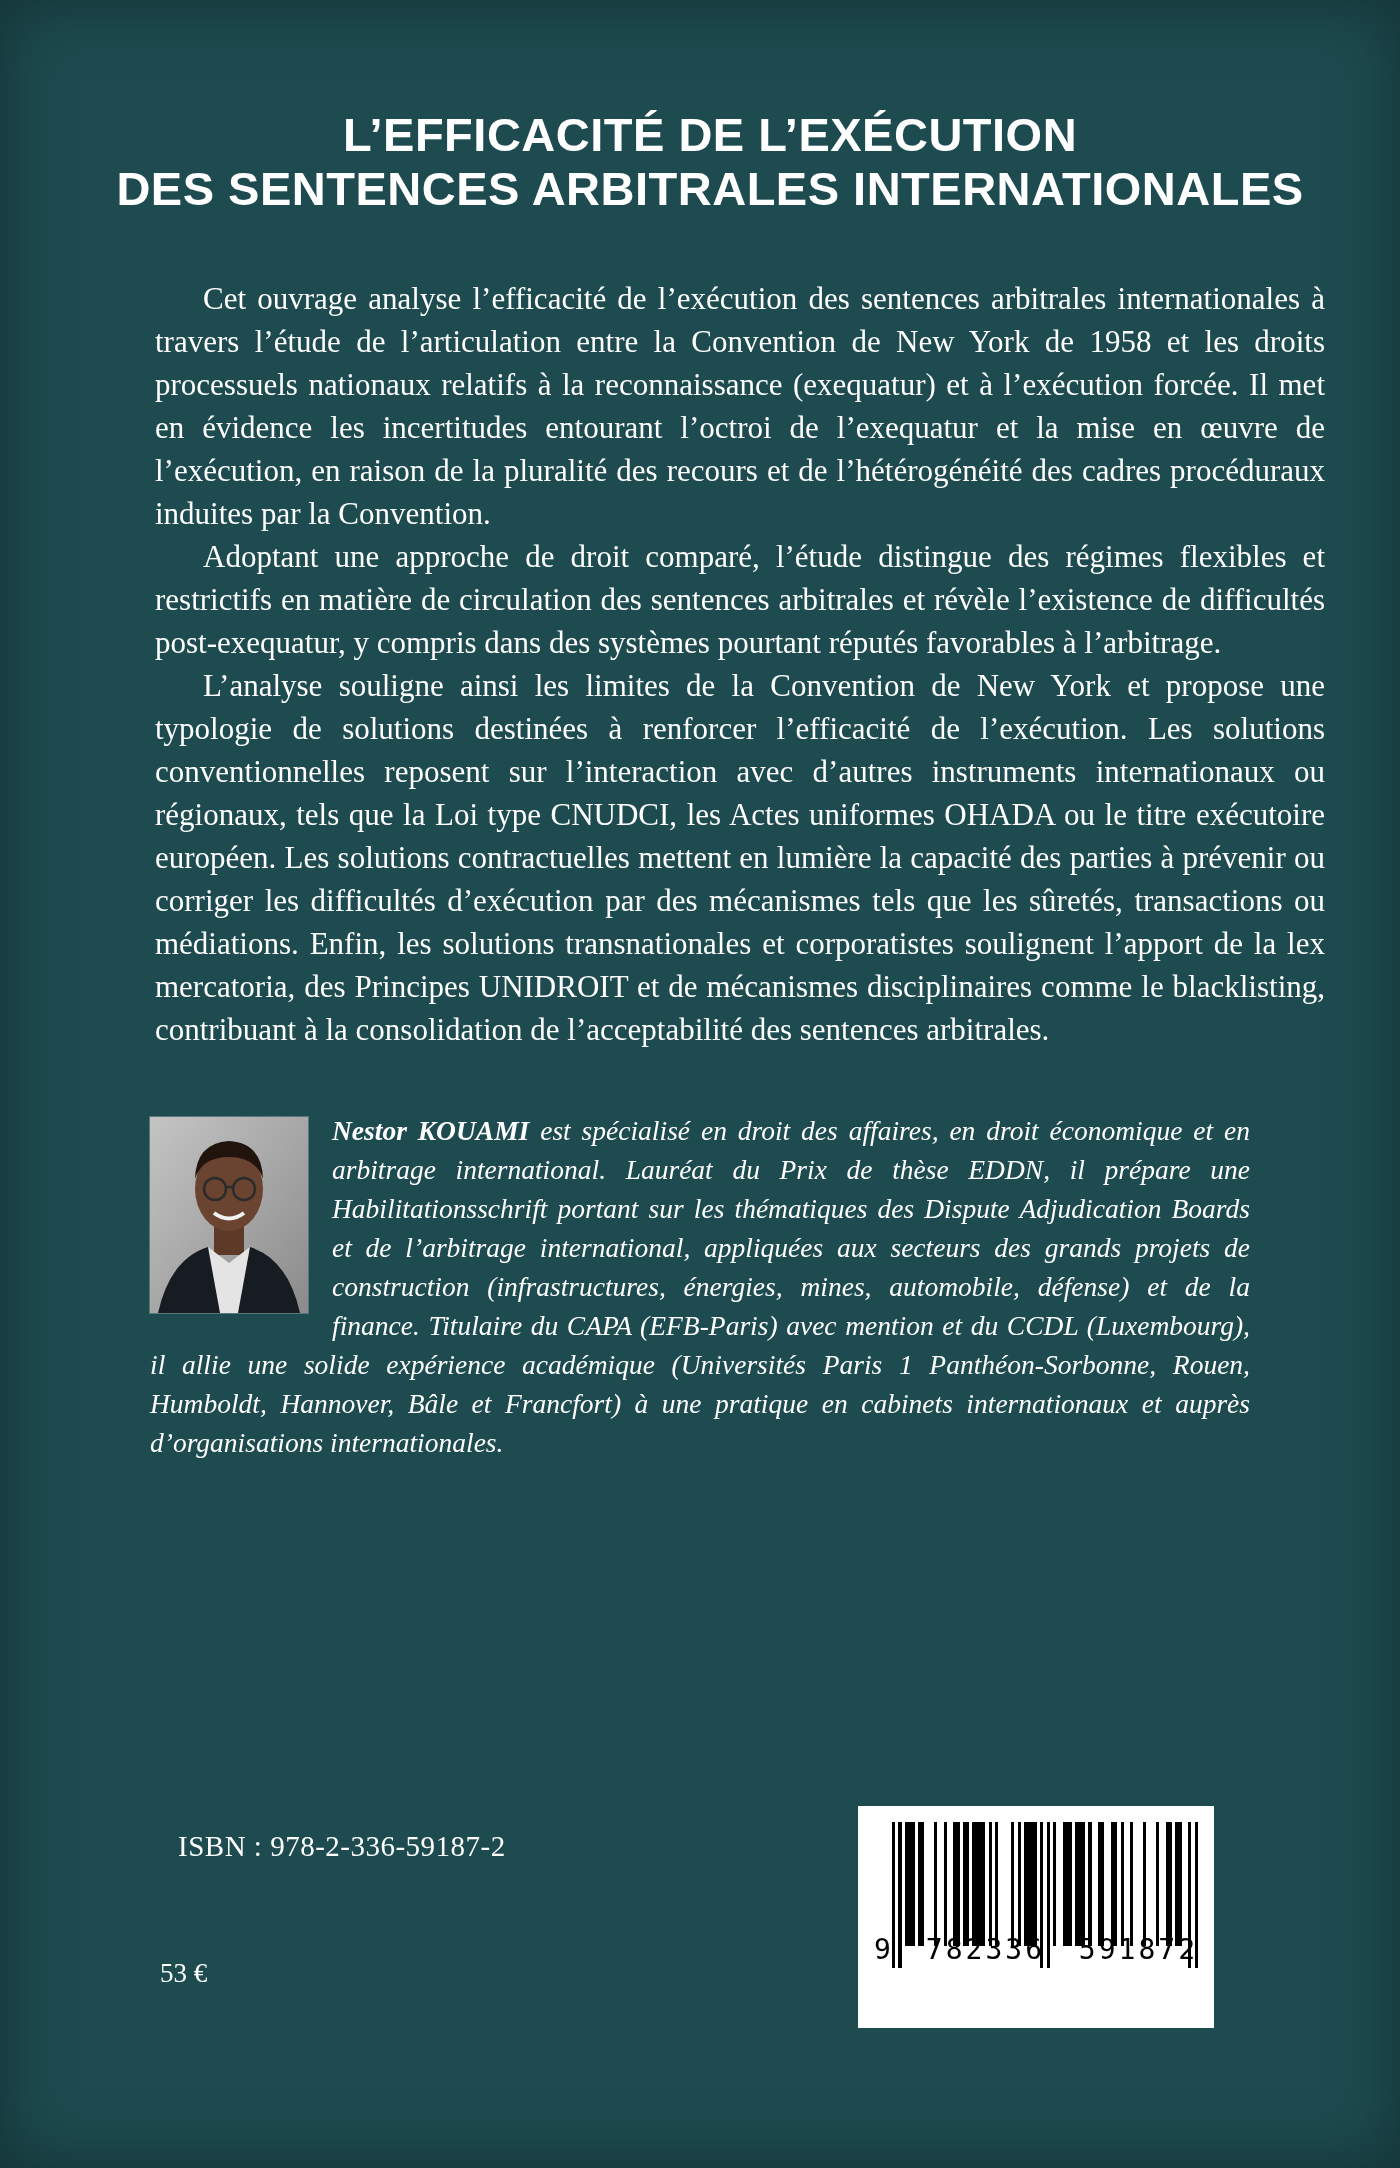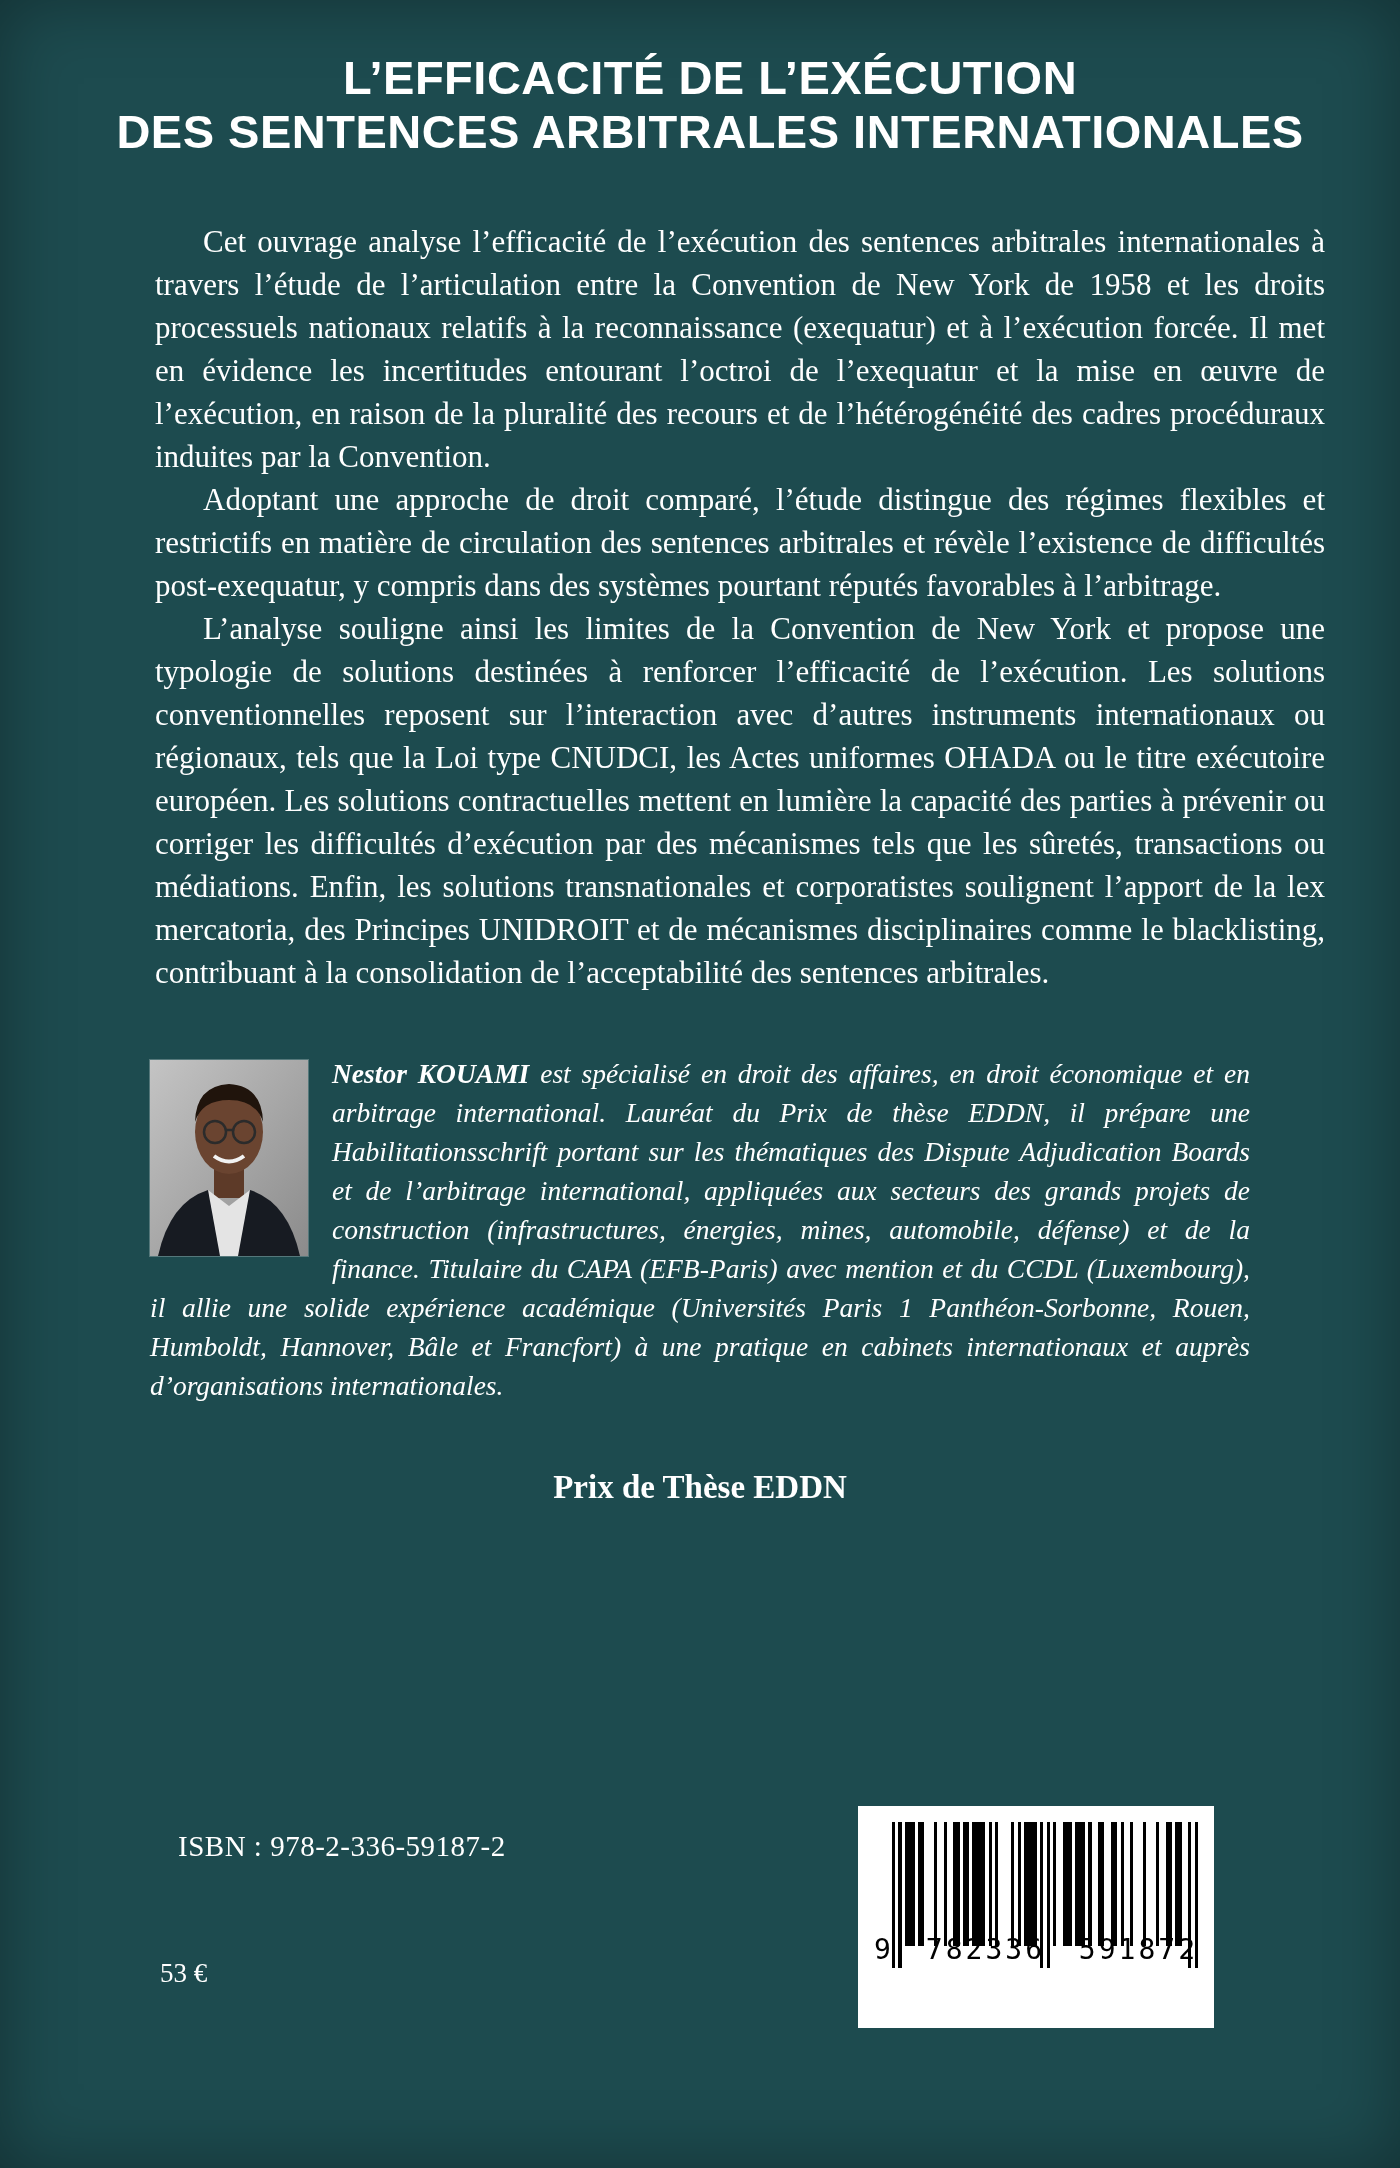--- a/index.html
+++ b/index.html
@@ -7,21 +7,21 @@
     position:relative;
     width:1400px;height:2168px;
     background:#1d4b4f;
     color:#ffffff;
     font-family:"Liberation Serif", serif;
     overflow:hidden;
     box-shadow:inset 0 0 70px rgba(0,0,0,.35);
   }
   
   .title{
-    padding-top:51px;
+    padding-top:108px;
     text-align:center;
     font-family:"Liberation Sans", sans-serif;
     font-weight:bold;
     font-size:47px;
     line-height:1.14;
     letter-spacing:.5px;
     margin-left:20px;
   }
   
   .synopsis{
@@ -135,21 +135,20 @@
         <line x1="76" y1="70" x2="83" y2="70" stroke="#2b2b2b" stroke-width="2.5"></line>
         <path d="M64,96 Q79,107 94,96" fill="none" stroke="#f2f2f2" stroke-width="4"></path>
         <path d="M58,130 L79,146 L100,130 L100,196 L58,196 Z" fill="#e4e4e4"></path>
         <path d="M8,196 Q20,142 58,130 L70,196 Z" fill="#171b22"></path>
         <path d="M150,196 Q138,142 100,130 L88,196 Z" fill="#171b22"></path>
       </svg>
     </span>
     <b>Nestor KOUAMI</b><span> est spécialisé en droit des affaires, en droit économique et en arbitrage international. Lauréat du Prix de thèse EDDN, il prépare une Habilitationsschrift portant sur les thématiques des Dispute Adjudication Boards et de l’arbitrage international, appliquées aux secteurs des grands projets de construction (infrastructures, énergies, mines, automobile, défense) et de la finance. Titulaire du CAPA (EFB-Paris) avec mention et du CCDL (Luxembourg), il allie une solide expérience académique (Universités Paris 1 Panthéon-Sorbonne, Rouen, Humboldt, Hannover, Bâle et Francfort) à une pratique en cabinets internationaux et auprès d’organisations internationales.</span>
   </div>
 
-  <div class="award">Prix de Thèse EDDN</div>
 
   <div class="isbn">ISBN : 978-2-336-59187-2</div>
   <div class="price">53 €</div>
 
   <div class="barcode-panel">
     <div class="barcode-inner">
       <div class="bars">
           <span class="bar on tall"></span>
           <span class="bar off tall"></span>
           <span class="bar on tall"></span>

